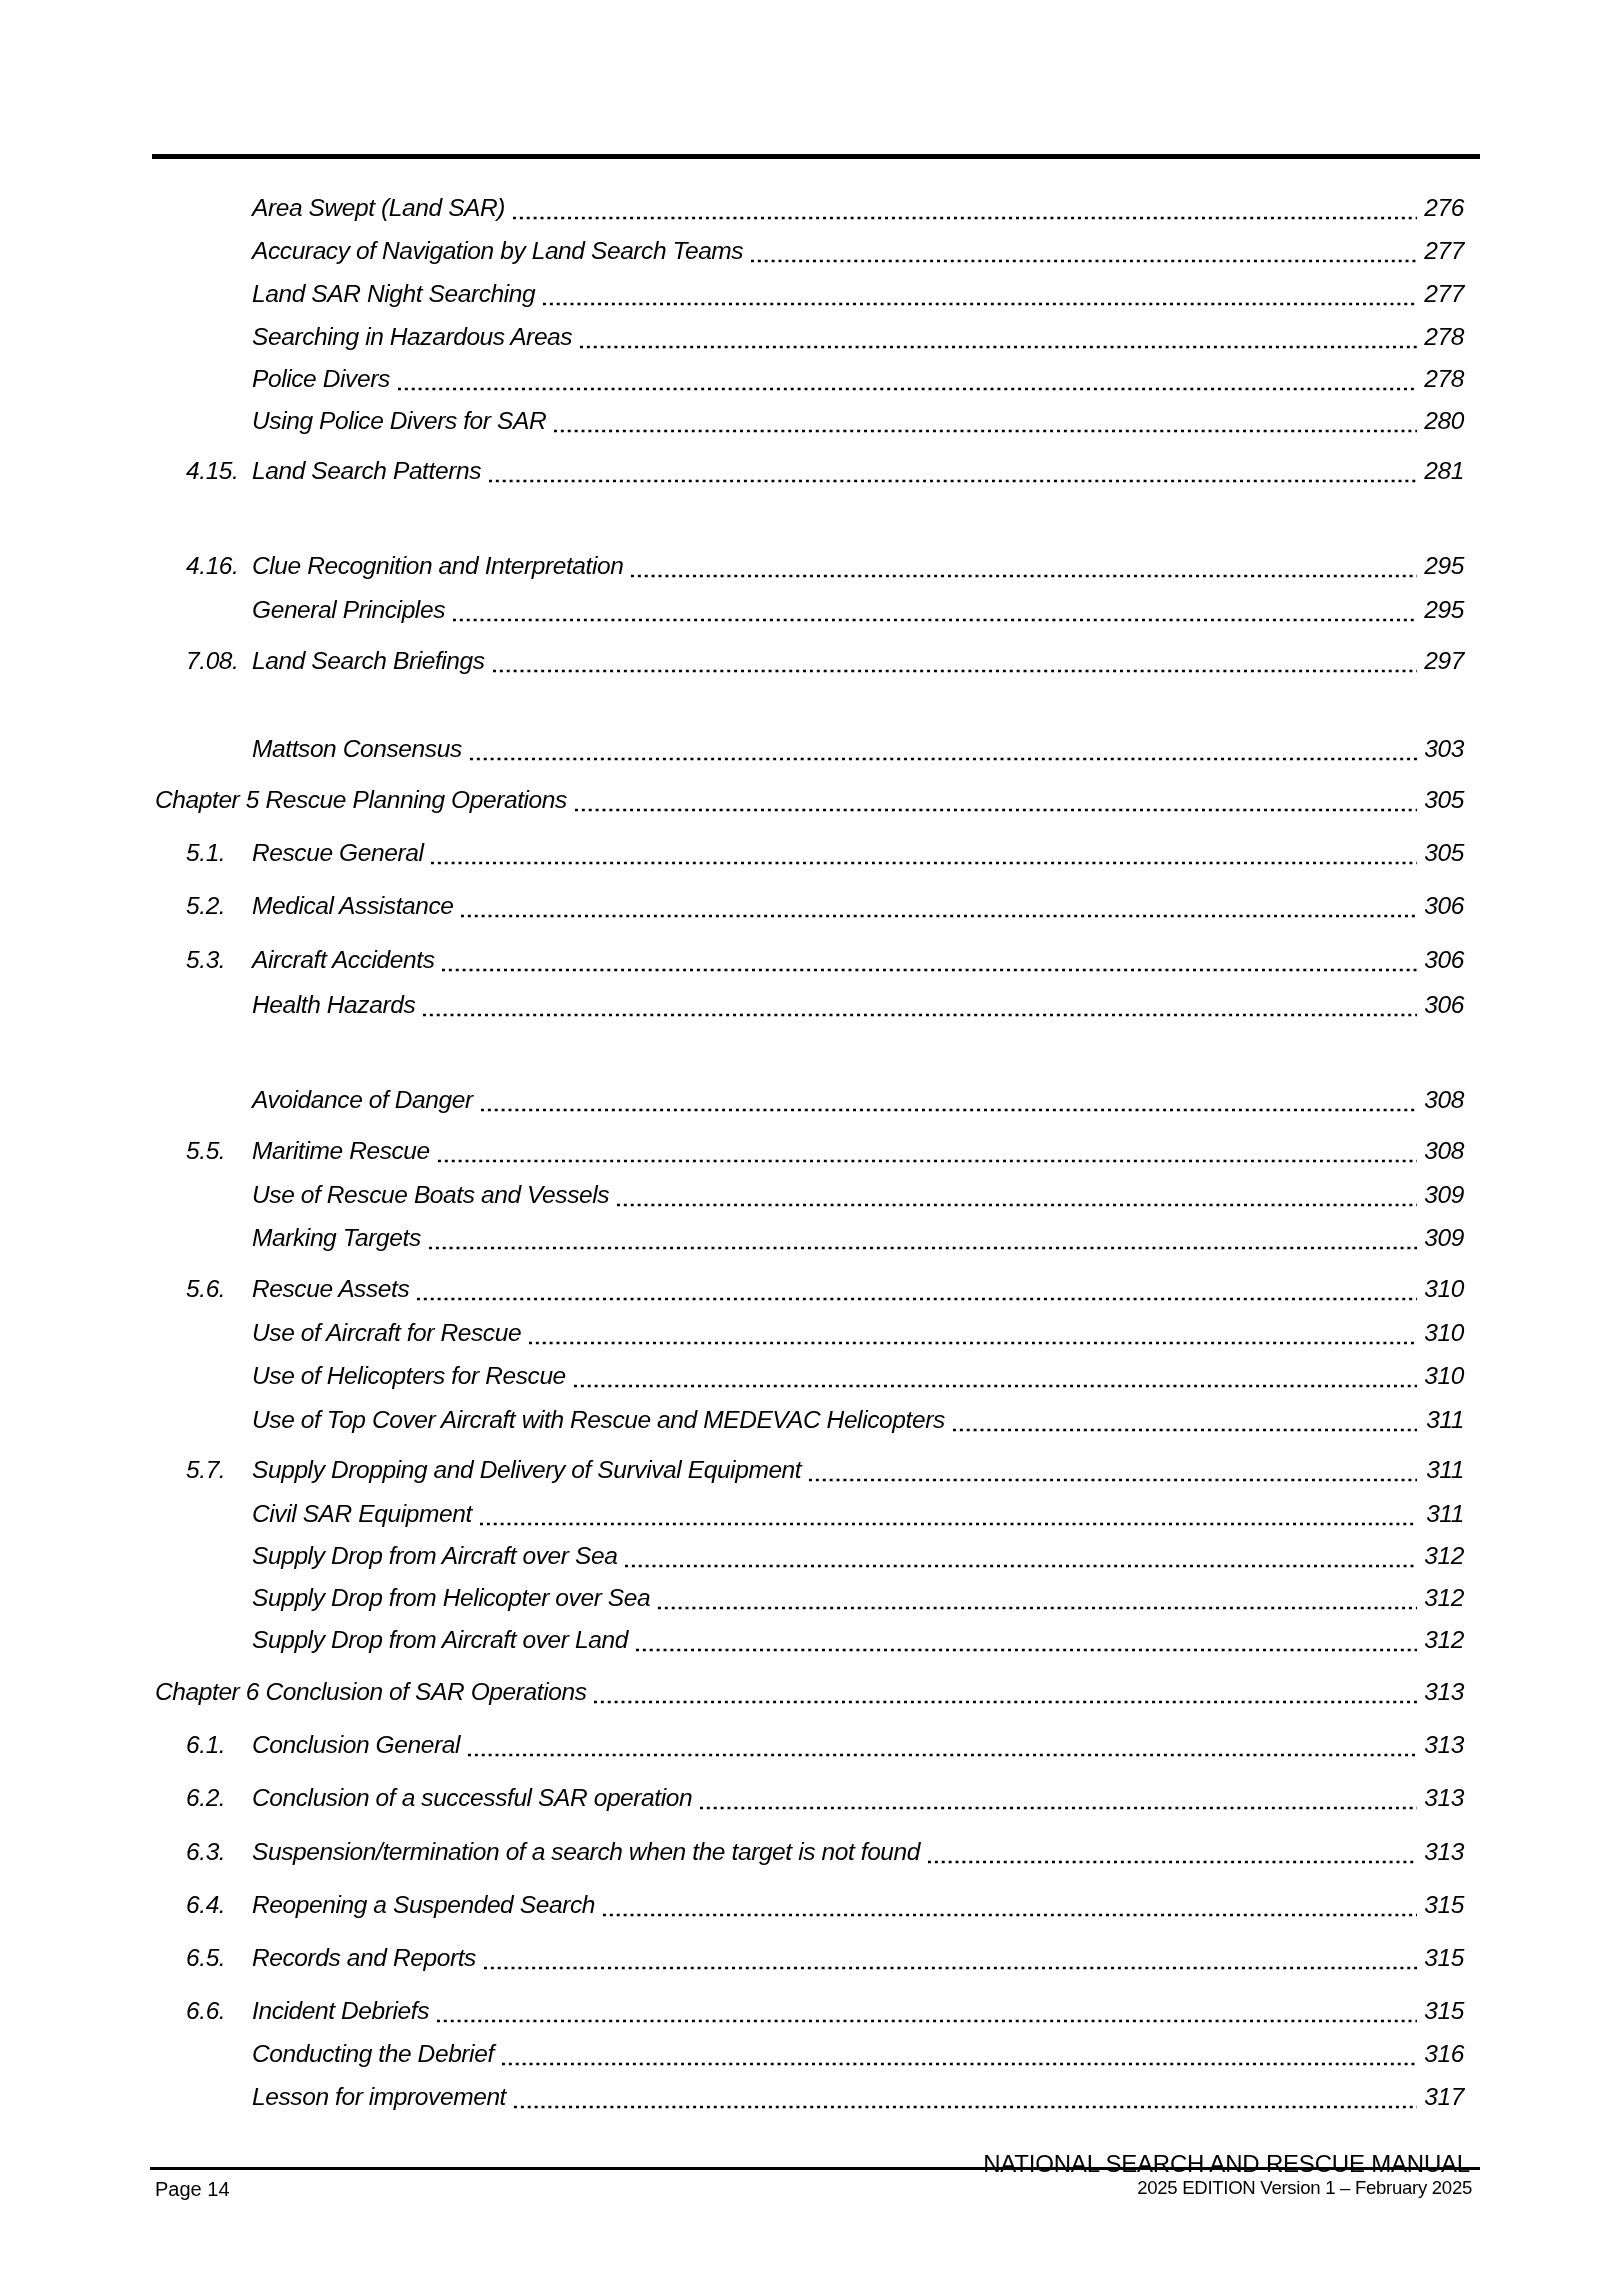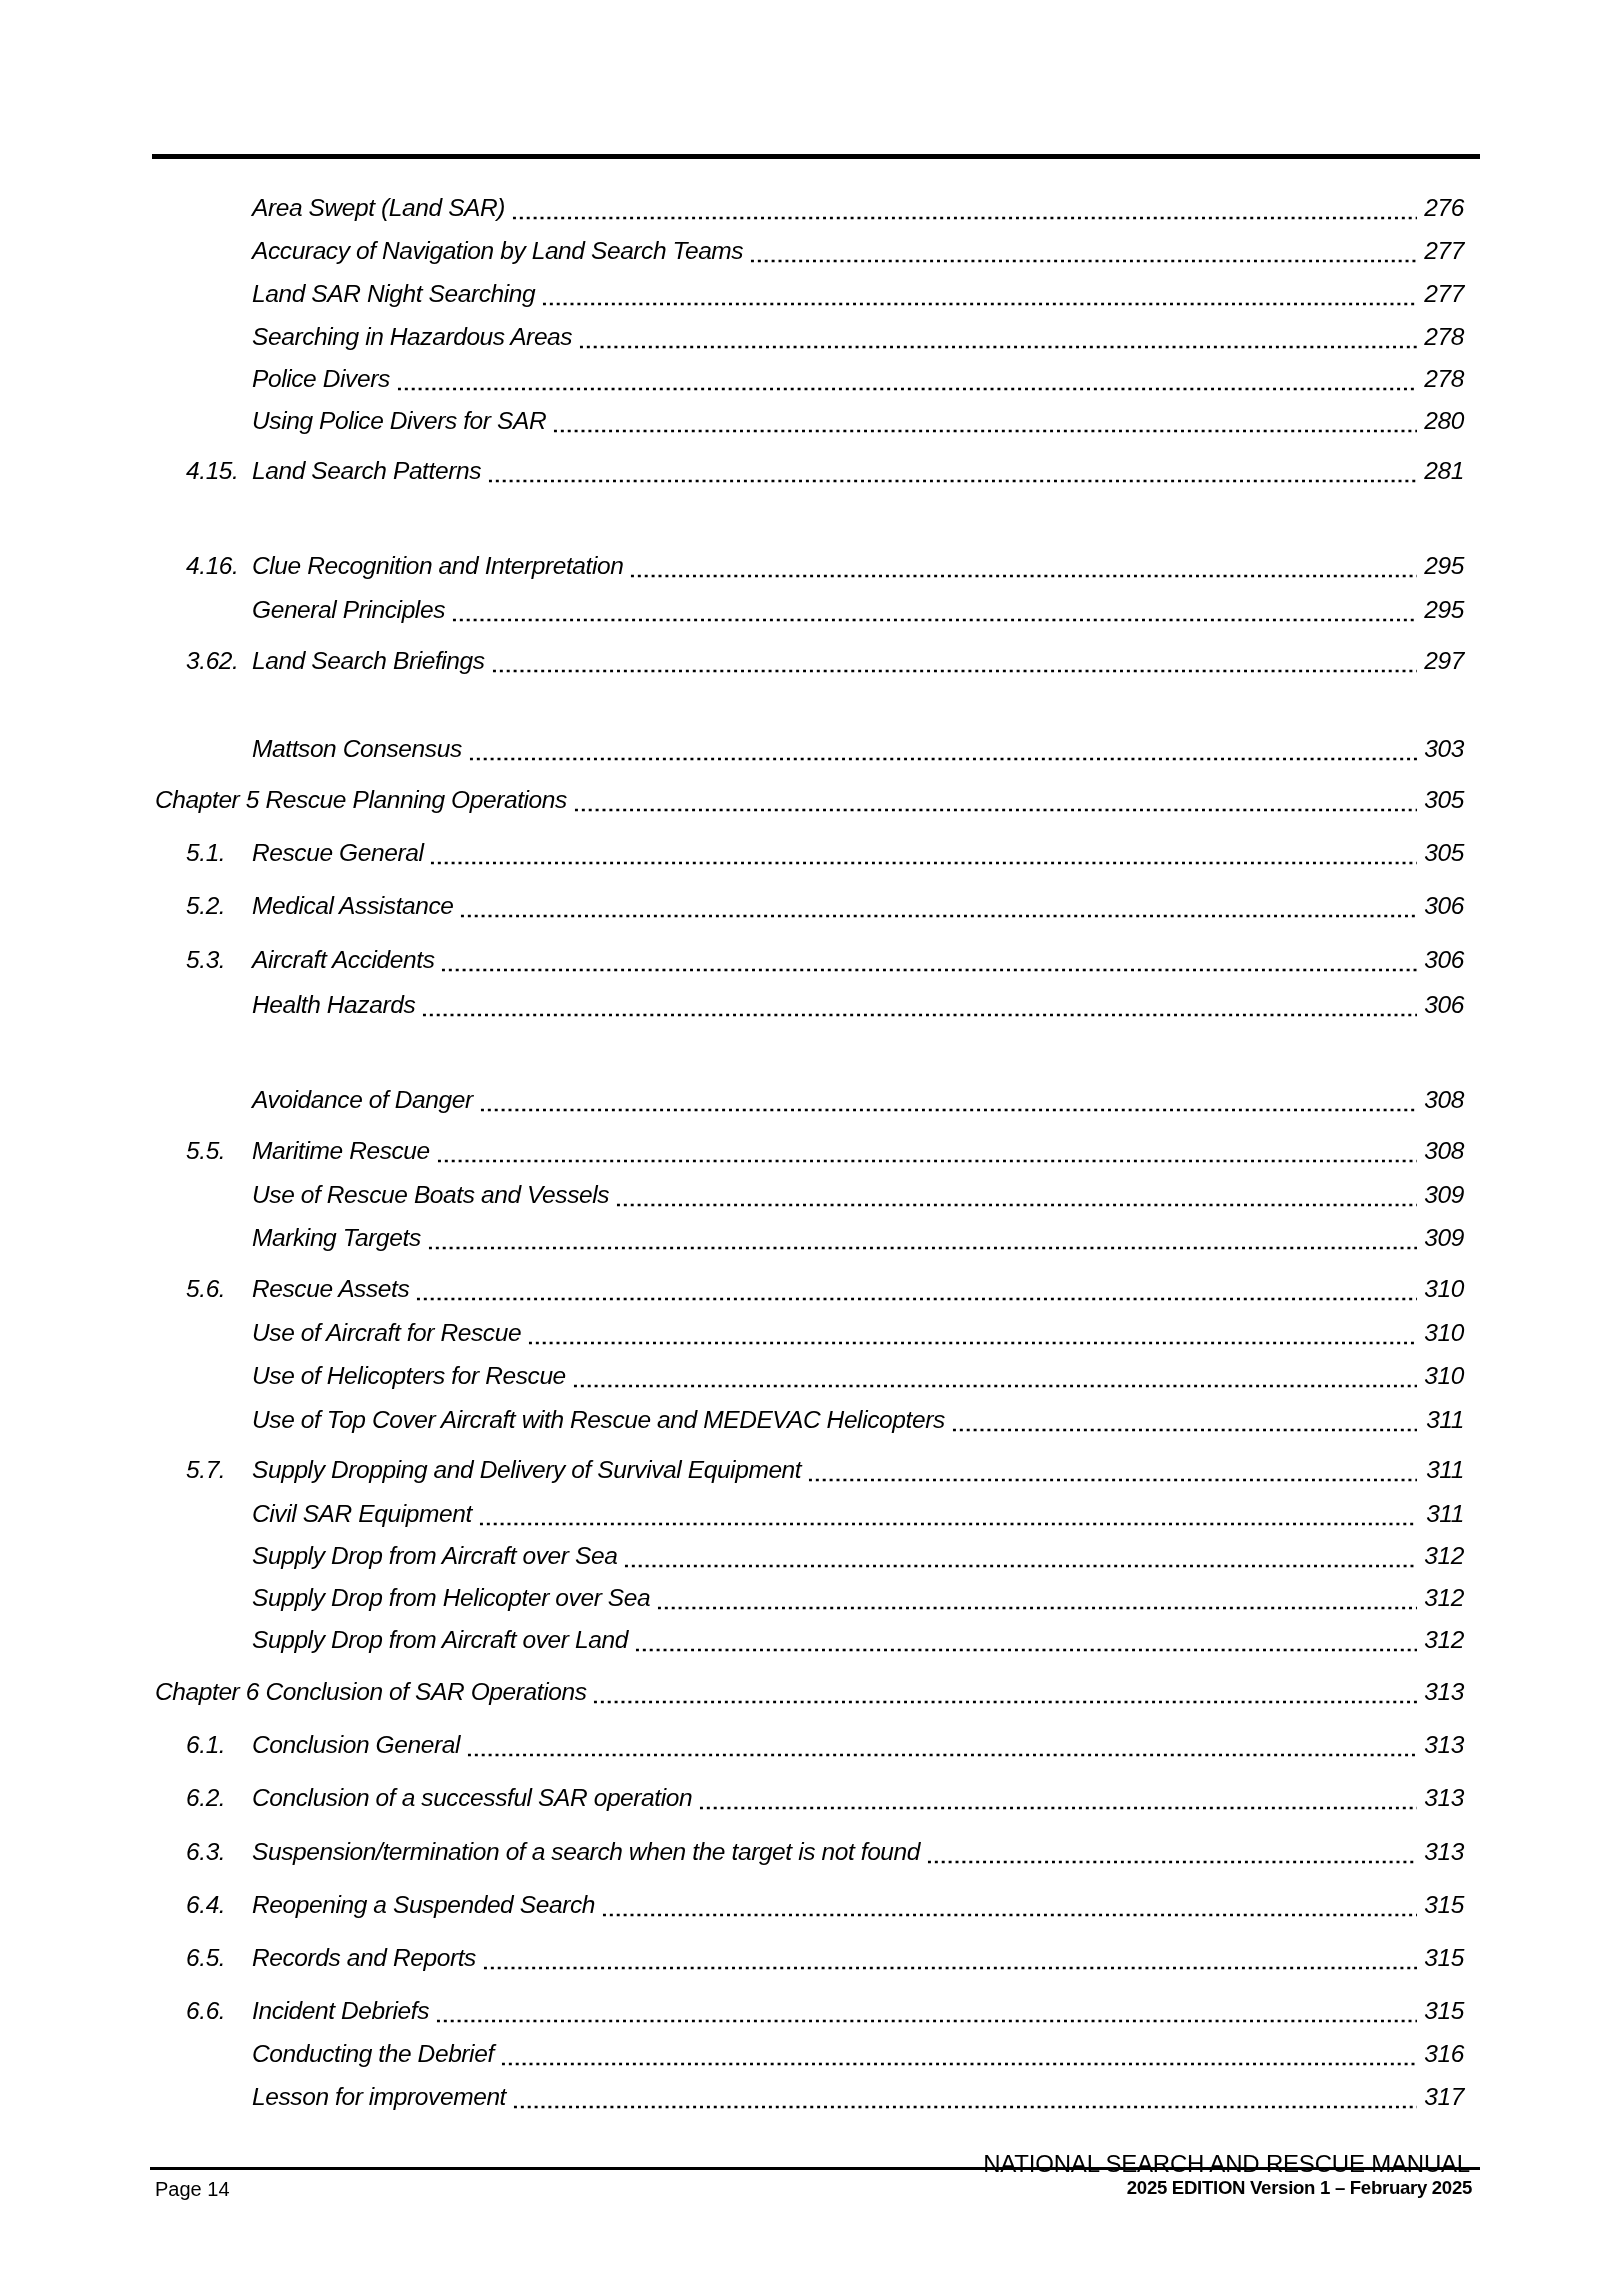--- a/index.html
+++ b/index.html
@@ -14,21 +14,21 @@
   .row .leader { flex: 1 1 auto; height: 33px; margin: 0 5.9px;
                  background-image: radial-gradient(circle, #000 1.3px, transparent 1.6px);
                  background-size: 6.9px 5.9px; background-repeat: repeat-x; background-position: 0 23.5px; }
   .row .page { flex: 0 0 auto; text-align: right; min-width: 41px; }
   .lvl-sec .num { position: absolute; left: 31px; }
   .lvl-sec .title { margin-left: 97px; }
   .lvl-sub .title { margin-left: 97px; }
   .footer-top { position: absolute; right: 151px; top: 2150px; font-size: 24px; letter-spacing: -0.2px; }
   .rule-bottom { position: absolute; left: 150px; top: 2167px; width: 1330px; height: 2.9px; background: #000; }
   .footer-left { position: absolute; left: 155px; top: 2178px; font-size: 20px; }
-  .footer-right { position: absolute; right: 149px; top: 2177px; font-size: 18.6px; font-weight: bold; letter-spacing: -0.3px; }
+  .footer-right { position: absolute; right: 149px; top: 2177px; font-size: 18.6px; font-weight: normal; letter-spacing: -0.3px; }
 </style>
 </head>
 <body>
 
 <div class="rule-top"></div>
 
 <div class="toc">
 
   <div class="row lvl-sub" style="top:191px">
       <span class="title">Area Swept (Land SAR)</span>
@@ -71,21 +71,21 @@
       <span class="title">Clue Recognition and Interpretation</span>
       <span class="leader"></span>
       <span class="page">295</span>
     </div>
   <div class="row lvl-sub" style="top:593px">
       <span class="title">General Principles</span>
       <span class="leader"></span>
       <span class="page">295</span>
     </div>
   <div class="row lvl-sec" style="top:644px">
-      <span class="num">3.62.</span>
+      <span class="num">7.08.</span>
       <span class="title">Land Search Briefings</span>
       <span class="leader"></span>
       <span class="page">297</span>
     </div>
   <div class="row lvl-sub" style="top:732px">
       <span class="title">Mattson Consensus</span>
       <span class="leader"></span>
       <span class="page">303</span>
     </div>
   <div class="row lvl-ch" style="top:783px">

